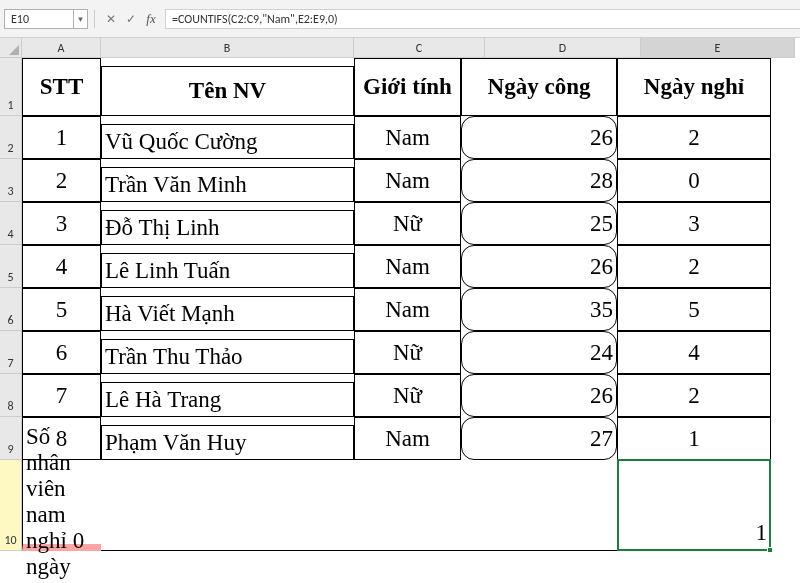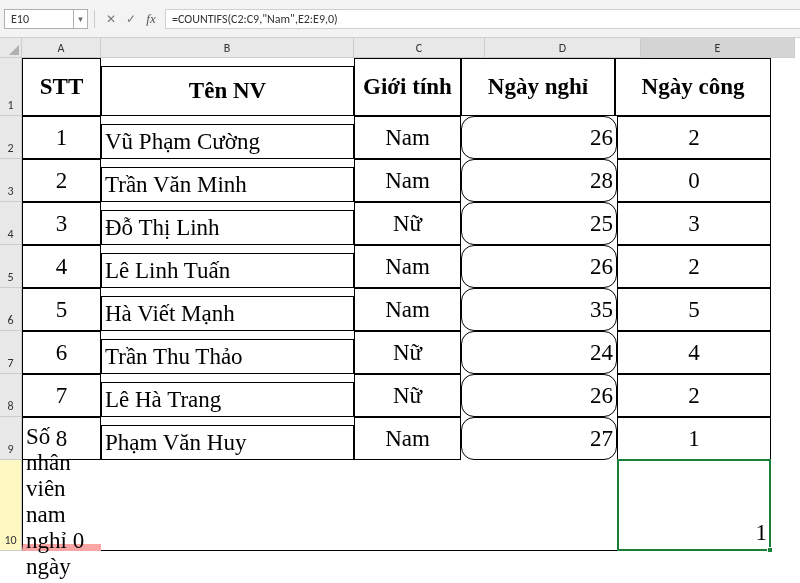--- a/index.html
+++ b/index.html
@@ -284,28 +284,28 @@
       <div class="row-header" style="height: 43px;">9</div>
       <div class="row-header active" style="height: 91px;">10</div>
     </div>
 
   <div class="cells" id="cells">
 
     <div class="row header rH">
       <div class="cell cA">STT</div>
       <div class="cell cB">Tên NV</div>
       <div class="cell cC">Giới tính</div>
+      <div class="cell cD">Ngày công</div>
       <div class="cell cE">Ngày nghỉ</div>
-      <div class="cell cD">Ngày công</div>
     </div>
 
     <div id="body-rows">
         <div class="row body rB">
           <div class="cell cA stt">1</div>
-          <div class="cell cB name">Vũ Phạm Cường</div>
+          <div class="cell cB name">Vũ Quốc Cường</div>
           <div class="cell cC gender">Nam</div>
           <div class="cell cD days">26</div>
           <div class="cell cE off">2</div>
         </div>
         <div class="row body rB">
           <div class="cell cA stt">2</div>
           <div class="cell cB name">Trần Văn Minh</div>
           <div class="cell cC gender">Nam</div>
           <div class="cell cD days">28</div>
           <div class="cell cE off">0</div>

